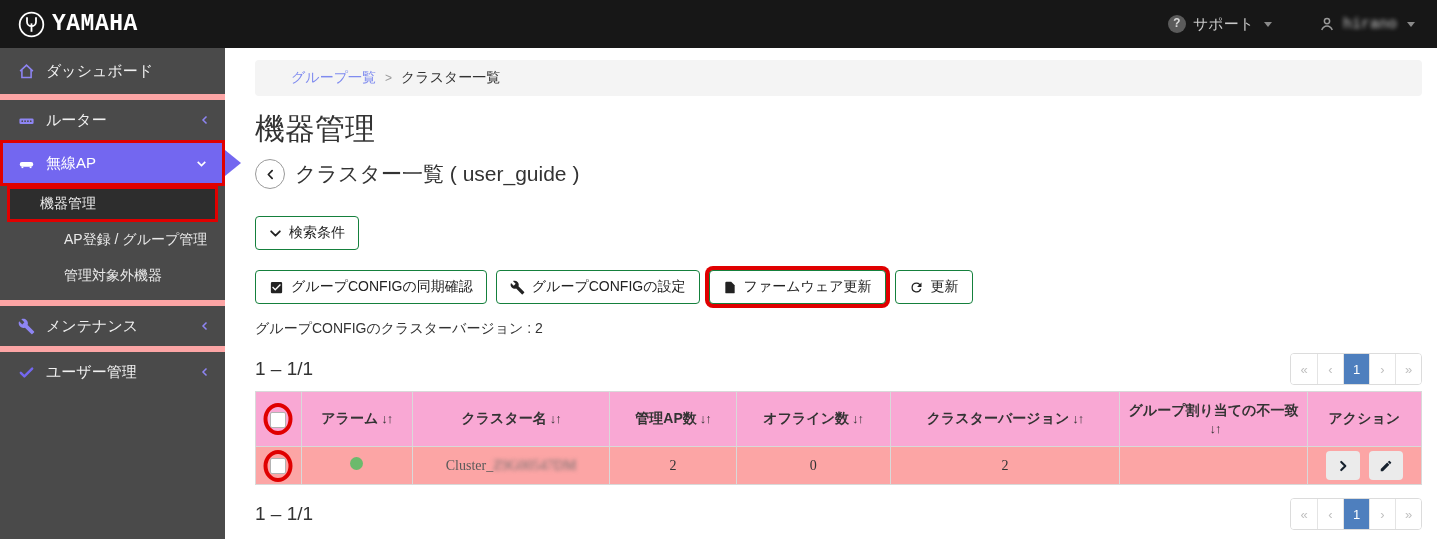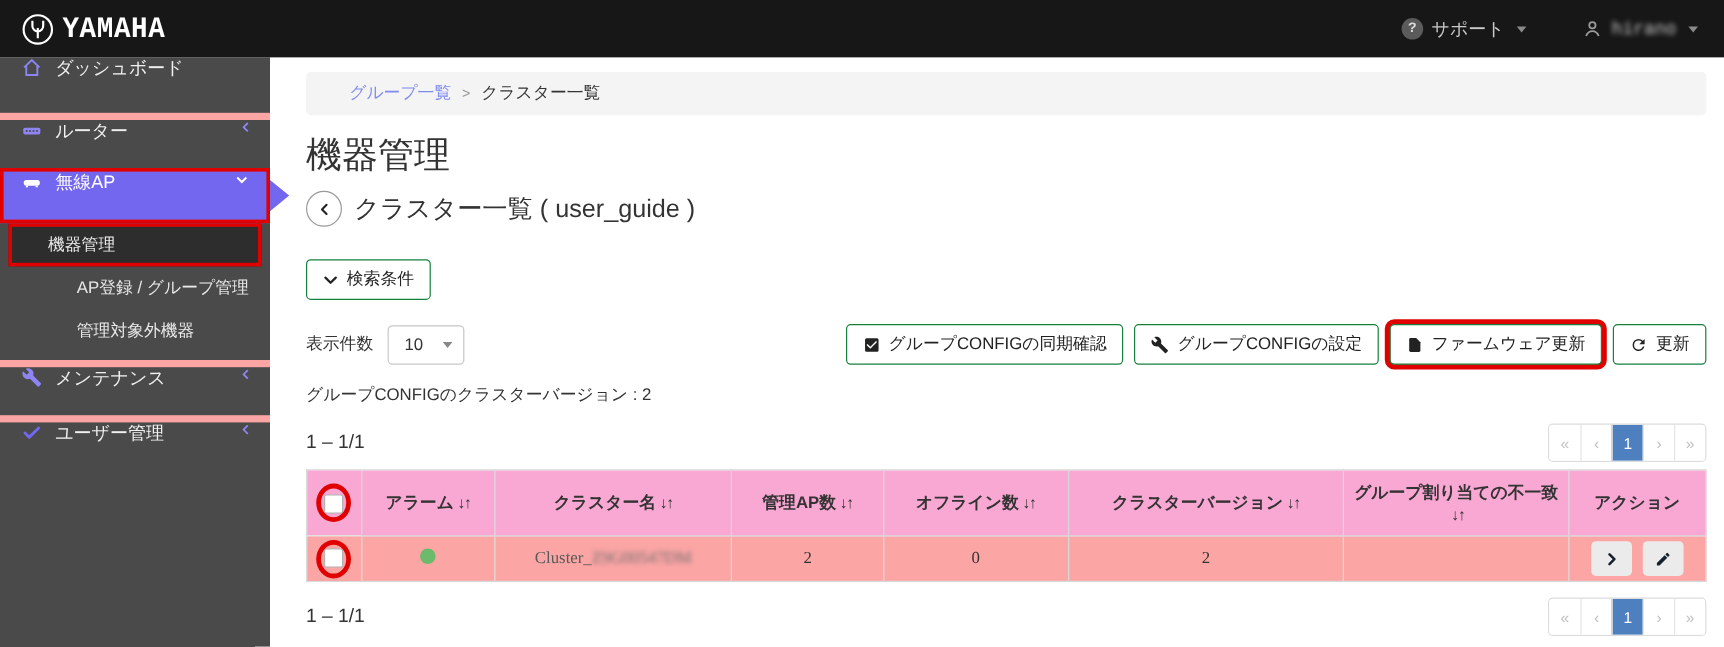--- a/index.html
+++ b/index.html
@@ -17,21 +17,21 @@
   .topbar-right { display:flex; align-items:center; gap:46px; }
   .tb-group { display:flex; align-items:center; gap:7px; color:#c9c9c9; font-size:15px; cursor:pointer; }
   .q-icon { width:18px; height:18px; border-radius:50%; background:#5b5b5b; color:#d8d8d8;
     font-size:12px; font-weight:bold; display:flex; align-items:center; justify-content:center; }
   .caret-down { width:0; height:0; border-left:4px solid transparent; border-right:4px solid transparent;
     border-top:5px solid #8a8a8a; margin-left:3px; }
   .blurred { filter:blur(2px); }
 
   
   .sidebar { position:absolute; left:0; top:48px; width:225px; height:491px; background:#4a4a4a; }
-  .side-item { height:46px; display:flex; padding:0 14px 0 18px;
+  .side-item { height:46px; display:flex; align-items:center; padding:0 14px 0 18px;
     color:#f0f0f0; font-size:15px; gap:11px; cursor:pointer; position:relative; }
   .side-sep { border-top:6px solid #fca5a5; }
   .side-item .chev { position:absolute; right:14px; }
   .icon-16 { width:17px; height:17px; flex:0 0 17px; }
   .item-wireless { background:#7367f0; color:#fff; border:3px solid #e00000; padding-left:15px; }
   .sub-item { height:36px; display:flex; align-items:center; padding-left:64px;
     color:#e9e9e9; font-size:14px; cursor:pointer; }
   .sub-active { background:#2d2d2d; border:3px solid #e00000; margin:0 7px; padding-left:30px; }
   .arrow-callout { position:absolute; left:225px; top:150px; width:0; height:0;
     border-top:13px solid transparent; border-bottom:13px solid transparent;
@@ -60,21 +60,21 @@
   .left-ctl { display:flex; align-items:center; gap:12px; font-size:14px; }
   .select-box { width:64px; height:33px; border:1px solid #c8c8c8; border-radius:4px;
     display:flex; align-items:center; justify-content:space-between; padding:0 9px 0 13px;
     font-size:14px; cursor:pointer; background:#fff; }
   .select-caret { width:0; height:0; border-left:4px solid transparent; border-right:4px solid transparent;
     border-top:5px solid #888; }
   .right-ctl { display:flex; align-items:center; gap:9px; }
 
   .version-line { margin-top:16px; font-size:14px; color:#333; }
   .count-row { margin-top:15px; display:flex; align-items:center; justify-content:space-between; }
-  .count-text { font-size:16px; color:#333; }
+  .count-text { font-size:19px; color:#333; }
   .pagination { display:inline-flex; border:1px solid #dcdcdc; border-radius:4px; overflow:hidden; background:#fff; }
   .pg-cell { width:26px; height:30px; display:flex; align-items:center; justify-content:center;
     font-size:13px; color:#c0c0c0; border-left:1px solid #e4e4e4; cursor:pointer; background:#fff; }
   .pg-cell:first-child { border-left:none; }
   .pg-active { background:#4e7fbe; color:#fff; }
 
   
   table { margin-top:6px; width:100%; border-collapse:collapse; table-layout:fixed; }
   th,td { border:1px solid #d9d9d9; text-align:center; vertical-align:middle; padding:3px 6px; }
   th { background:#f9a8d4; font-size:14px; font-weight:bold; color:#333; height:55px; }
@@ -235,27 +235,20 @@
   <button class="btn search-btn">
     <span>
       <svg width="13" height="13" viewBox="0 0 24 24" fill="none" stroke="#222" stroke-width="3.4" stroke-linecap="round" stroke-linejoin="round">
           <path d="M4 8l8 8 8-8"></path>
         </svg>
     </span>
     <span>検索条件</span>
   </button>
 
   <div class="controls-row">
-    <div class="left-ctl">
-      <span>表示件数</span>
-      <div class="select-box">
-        <span>10</span>
-        <span class="select-caret"></span>
-      </div>
-    </div>
     <div class="right-ctl">
       <button class="btn">
         <span>
           <svg width="15" height="15" viewBox="0 0 24 24" fill="#222">
               <path d="M19 3H5a2 2 0 0 0-2 2v14a2 2 0 0 0 2 2h14a2 2 0 0 0 2-2V5a2 2 0 0 0-2-2zm-9 14-5-5 1.41-1.41L10 14.17l7.59-7.59L19 8l-9 9z"></path>
             </svg>
         </span>
         <span>グループCONFIGの同期確認</span>
       </button>
       <button class="btn">

